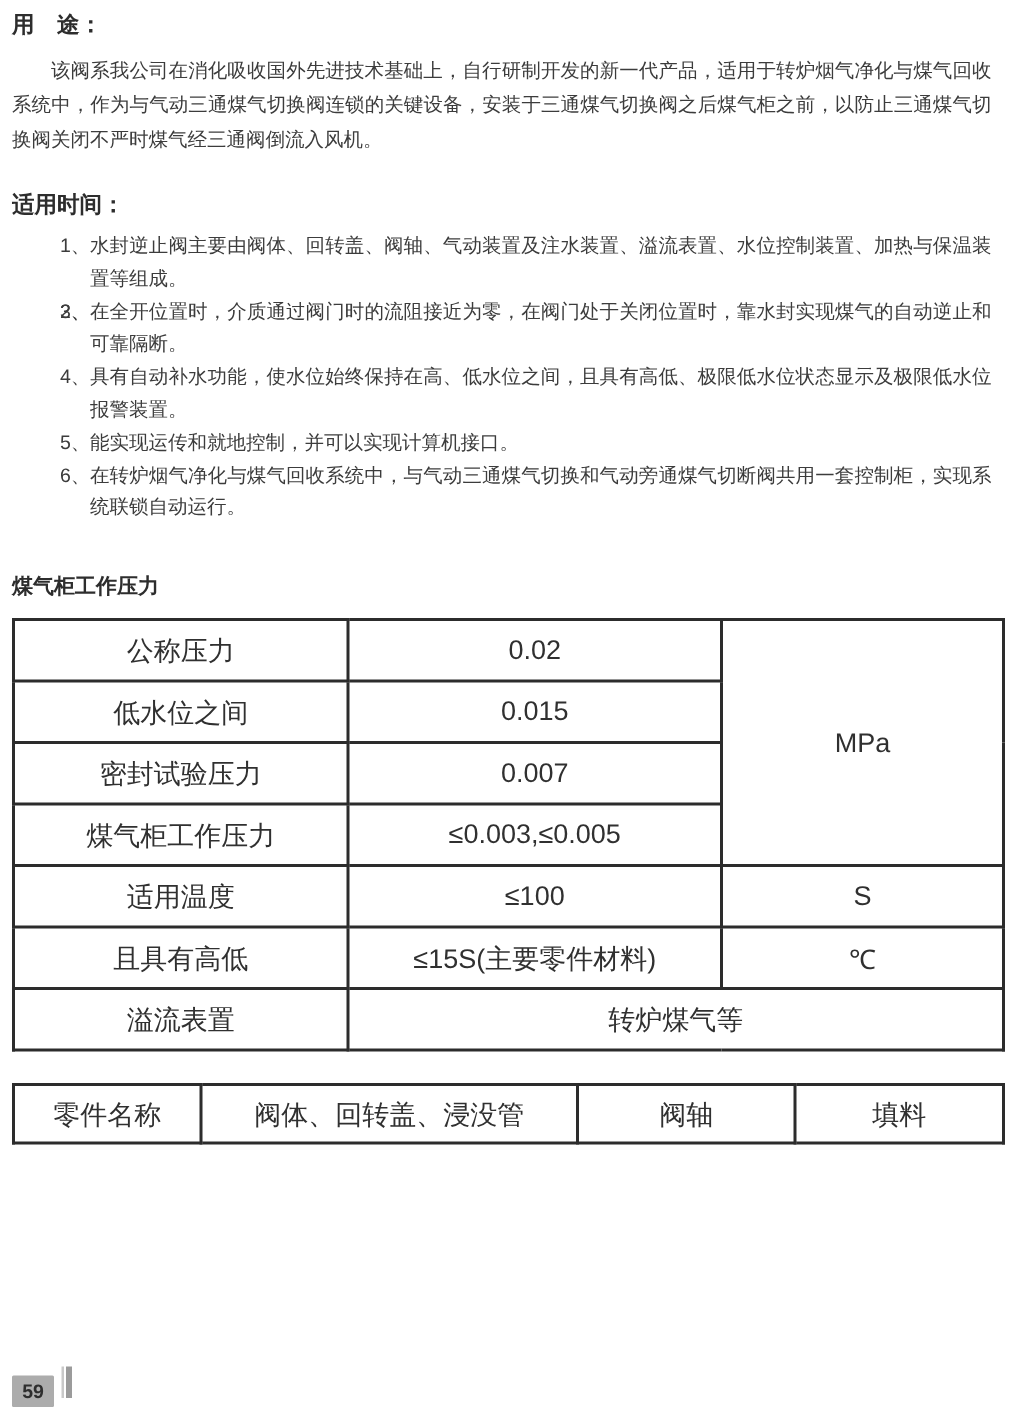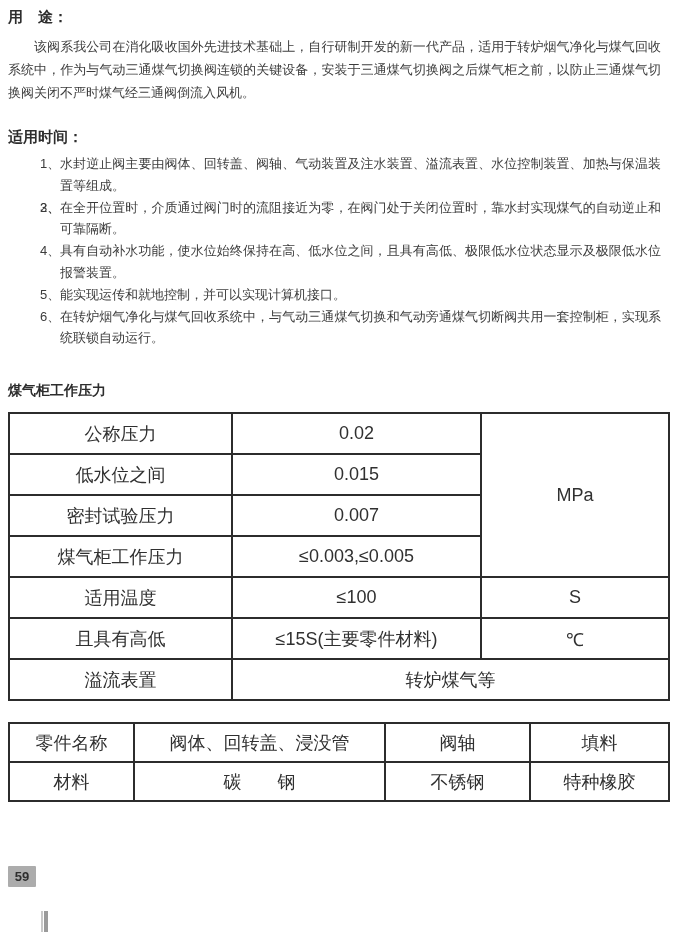--- a/index.html
+++ b/index.html
@@ -77,21 +77,21 @@
     vertical-align: middle;
     font-size: 18px;
     color: #303030;
     padding: 0 4px;
   }
   table.perf td { height: 39px; }
   table.materials td { height: 37px; margin-top: 20px; }
   .page-badge {
     position: absolute;
     left: 8px;
-    top: 866px;
+    top: 917px;
     width: 28px;
     height: 21px;
     background: #acacac;
     color: #2e2e2e;
     font-size: 13px;
     font-weight: bold;
     display: flex;
     align-items: center;
     justify-content: center;
     border-radius: 1px;
@@ -193,25 +193,19 @@
       <col style="width:145px">
       <col style="width:139px">
     </colgroup>
     <tbody>
       <tr>
         <td>零件名称</td>
         <td>阀体、回转盖、浸没管</td>
         <td>阀轴</td>
         <td>填料</td>
       </tr>
-      <tr>
-        <td>材料</td>
-        <td>碳　　钢</td>
-        <td>不锈钢</td>
-        <td>特种橡胶</td>
-      </tr>
     </tbody>
   </table>
 
 </div>
 
 <div class="page-badge">59</div>
 <div class="footer-stripe"></div>
 
 </body></html>

